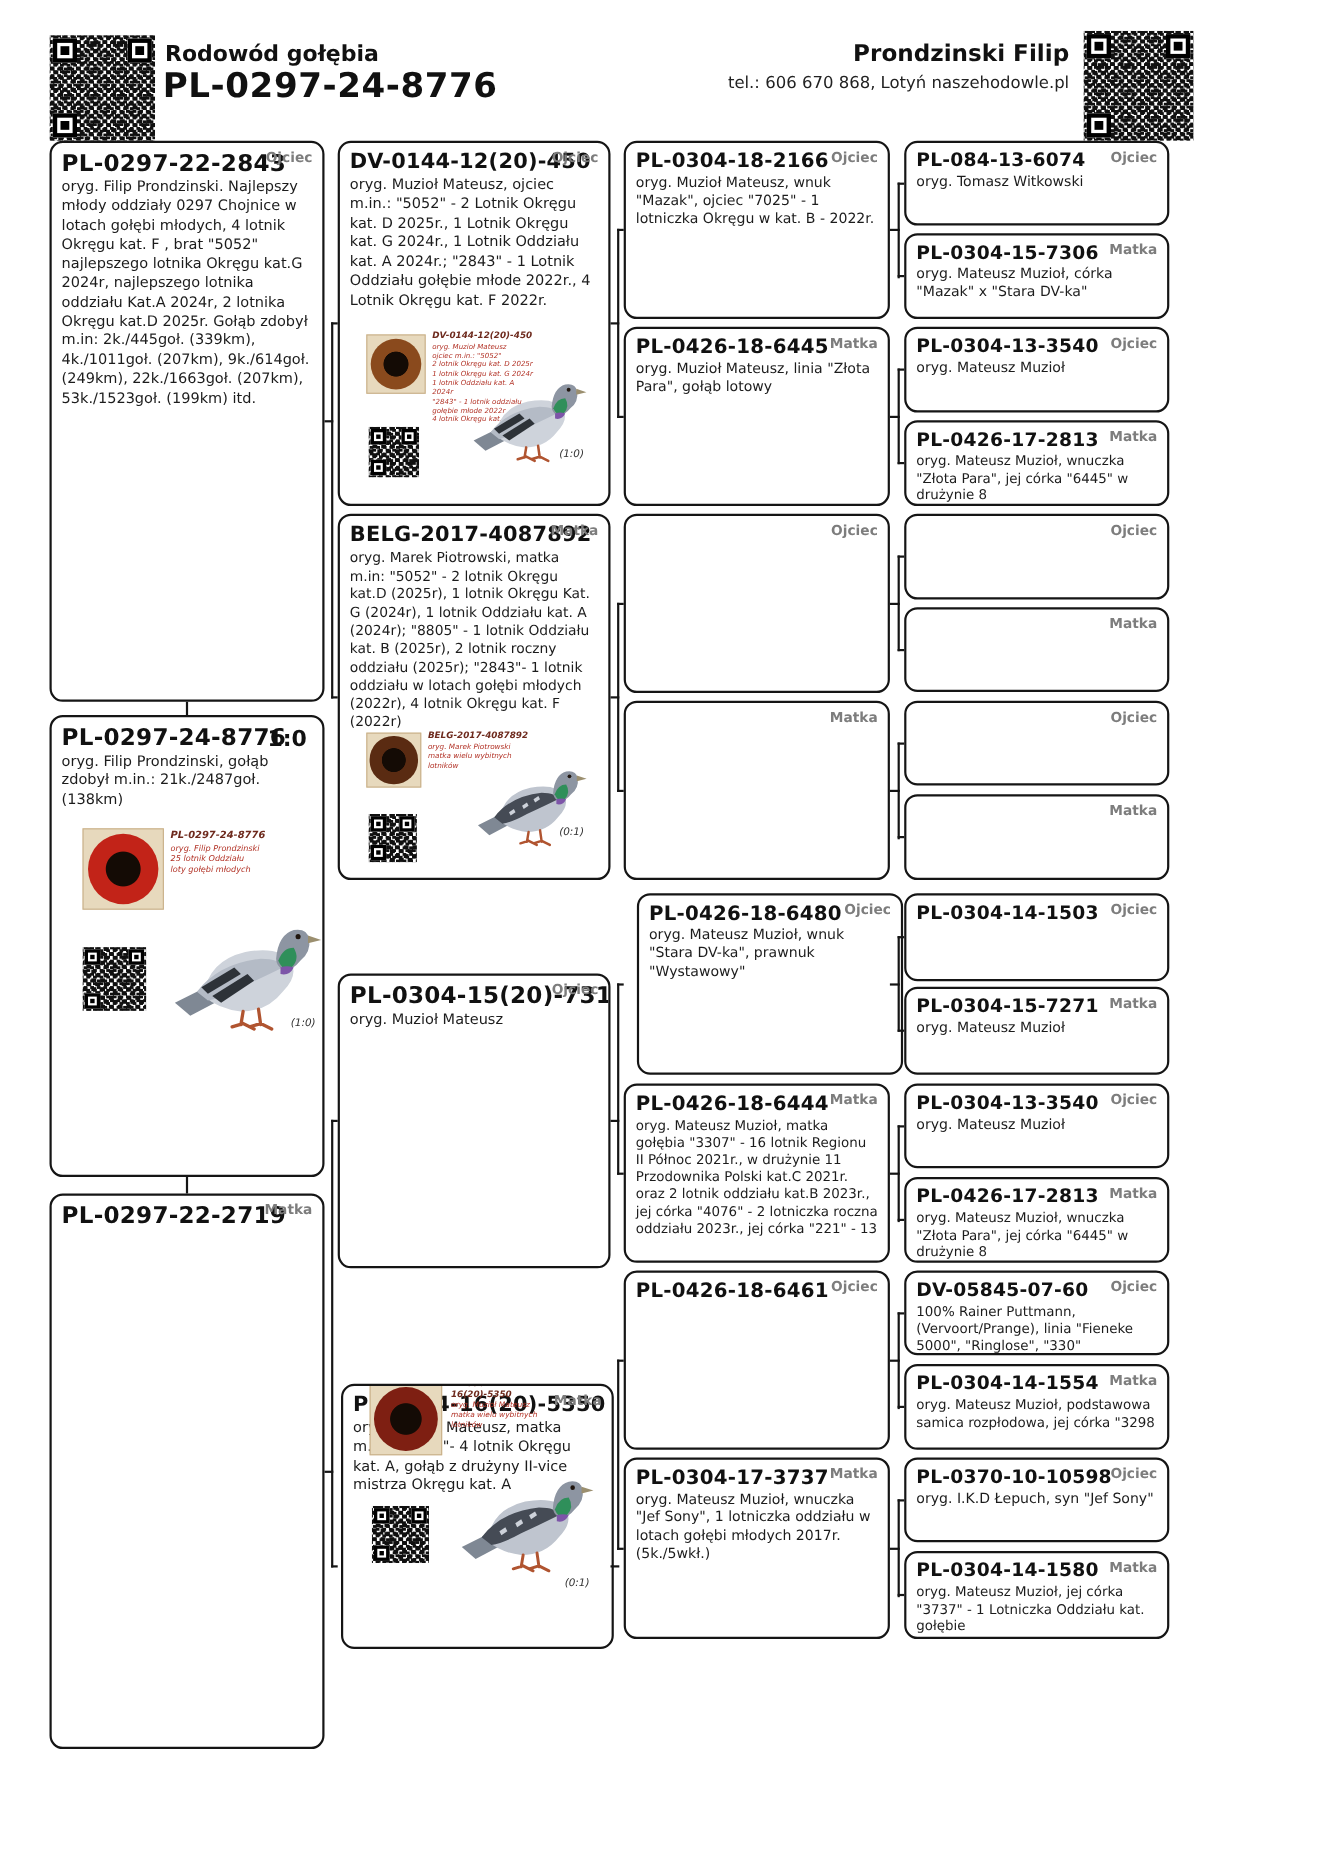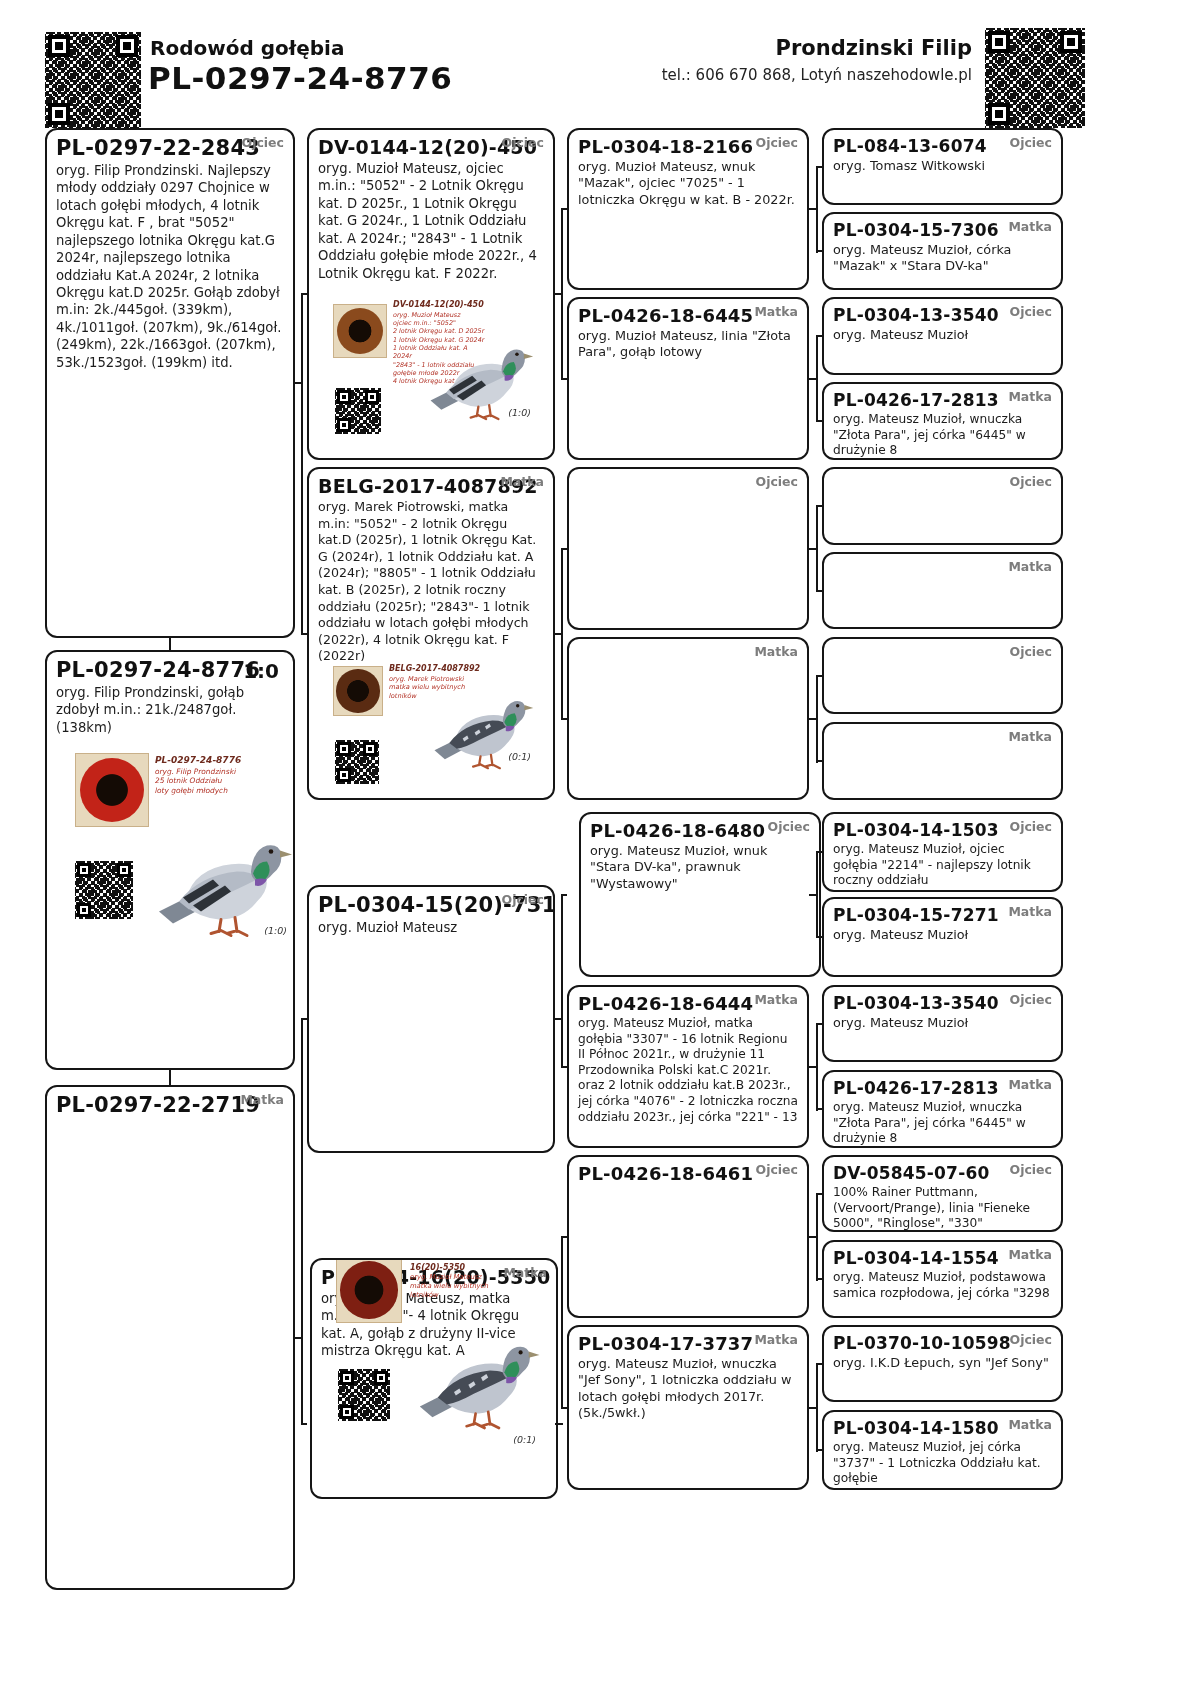--- a/index.html
+++ b/index.html
@@ -313,21 +313,20 @@
     </div>
     <div class="box col4" id="d7" style="left:822px;top:637px;width:241px;height:77px;">
       <div class="tag">Ojciec</div>
     </div>
     <div class="box col4" id="d8" style="left:822px;top:722px;width:241px;height:78px;">
       <div class="tag">Matka</div>
     </div>
     <div class="box col4" id="d9" style="left:822px;top:812px;width:241px;height:80px;">
       <div class="ring">PL-0304-14-1503</div>
       <div class="tag">Ojciec</div>
-      <div class="desc" style="font-size:12.2px;">oryg. Mateusz Muzioł, ojciec gołębia "2214" - najlepszy lotnik roczny oddziału</div>
     </div>
     <div class="box col4" id="d10" style="left:822px;top:897px;width:241px;height:80px;">
       <div class="ring">PL-0304-15-7271</div>
       <div class="tag">Matka</div>
       <div class="desc">oryg. Mateusz Muzioł</div>
     </div>
     <div class="box col4" id="d11" style="left:822px;top:985px;width:241px;height:77px;">
       <div class="ring">PL-0304-13-3540</div>
       <div class="tag">Ojciec</div>
       <div class="desc">oryg. Mateusz Muzioł</div>

